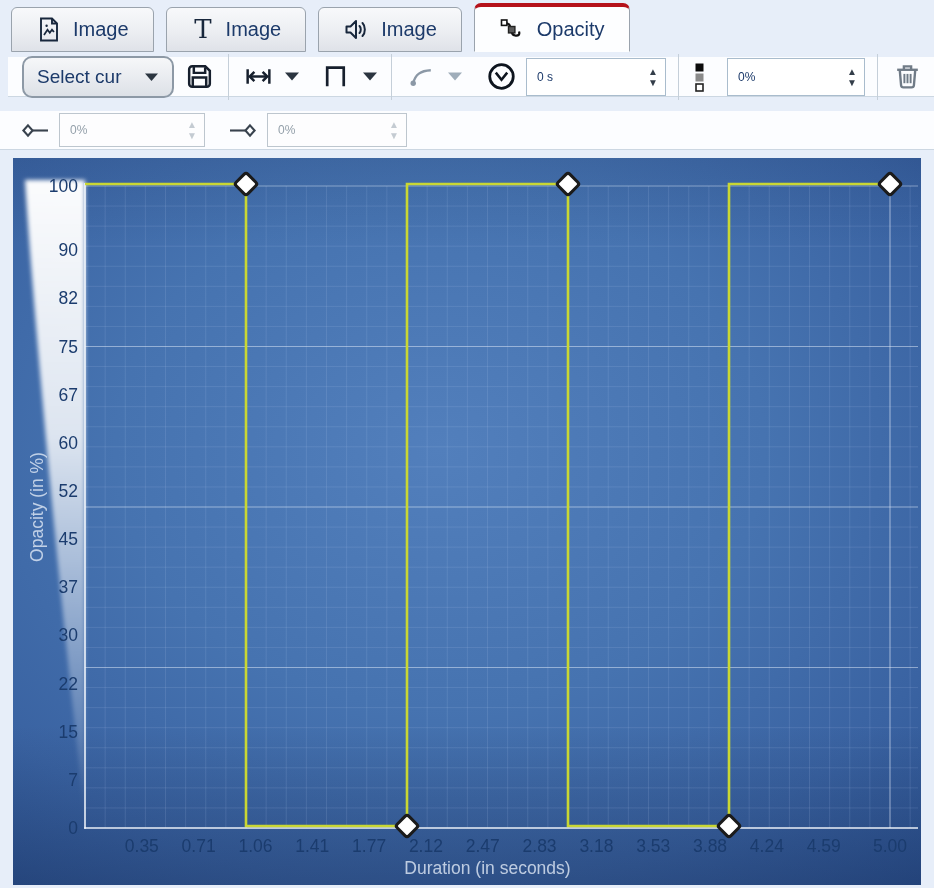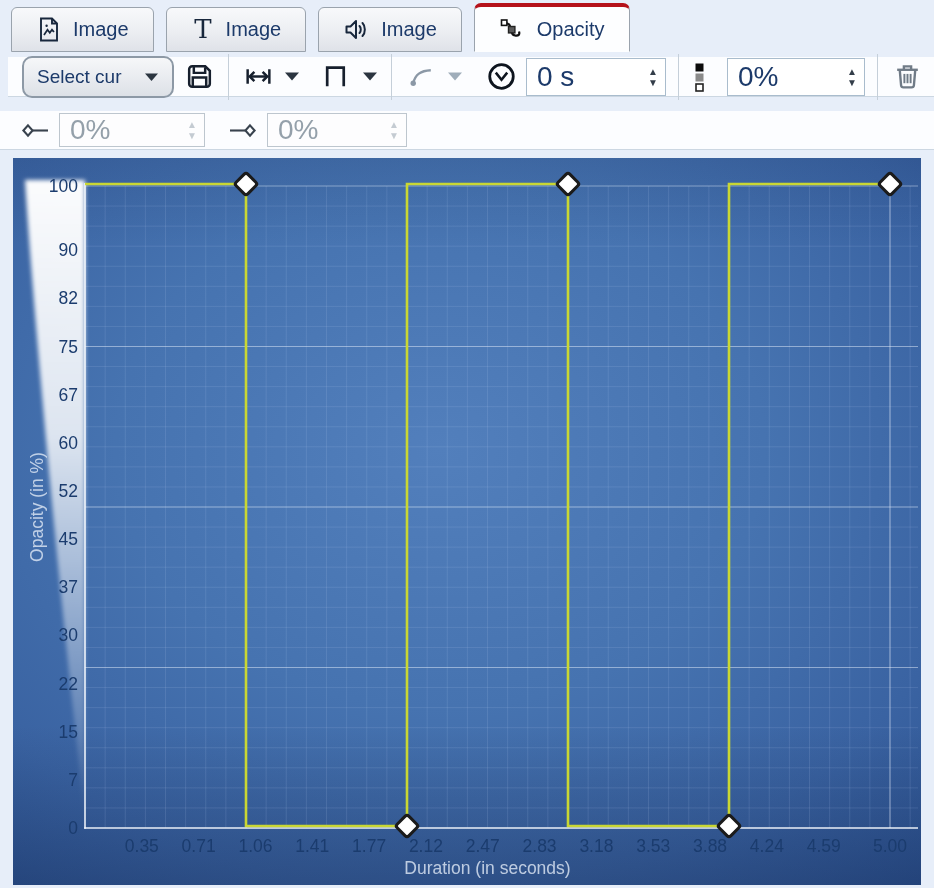--- a/index.html
+++ b/index.html
@@ -38,21 +38,21 @@
   .tool-ic{width:34px;height:34px;flex:none;display:flex;align-items:center;justify-content:center;}
   .caret{width:18px;flex:none;display:flex;align-items:center;justify-content:center;}
   .sep{width:1px;height:46px;background:#c5cfd9;margin:0 4px;flex:none;}
   .spin{
     height:38px;box-sizing:border-box;flex:none;
     border:1px solid #a9bccd;background:#fff;
     display:flex;align-items:center;justify-content:space-between;
     padding:0 7px 0 10px;
   }
   .spin input{
-    border:none;outline:none;font-size:28px;color:#1c3a6a;width:92px;
+    border:none;outline:none;font-size:12px;color:#1c3a6a;width:92px;
     background:transparent;font-family:inherit;padding:0;
   }
   .arrows{display:flex;flex-direction:column;align-items:center;gap:2px;}
   .arrow-btn{font-size:10px;line-height:9px;color:#333d49;cursor:default;}
   .spin.disabled{border-color:#bdc6ce;background:#fdfdfe;}
   .spin.disabled input{color:#94a0aa;}
   .spin.disabled .arrow-btn{color:#c4cbd2;}
   
   .toolbar2{
     position:absolute;top:111px;left:0;width:934px;height:39px;box-sizing:border-box;

